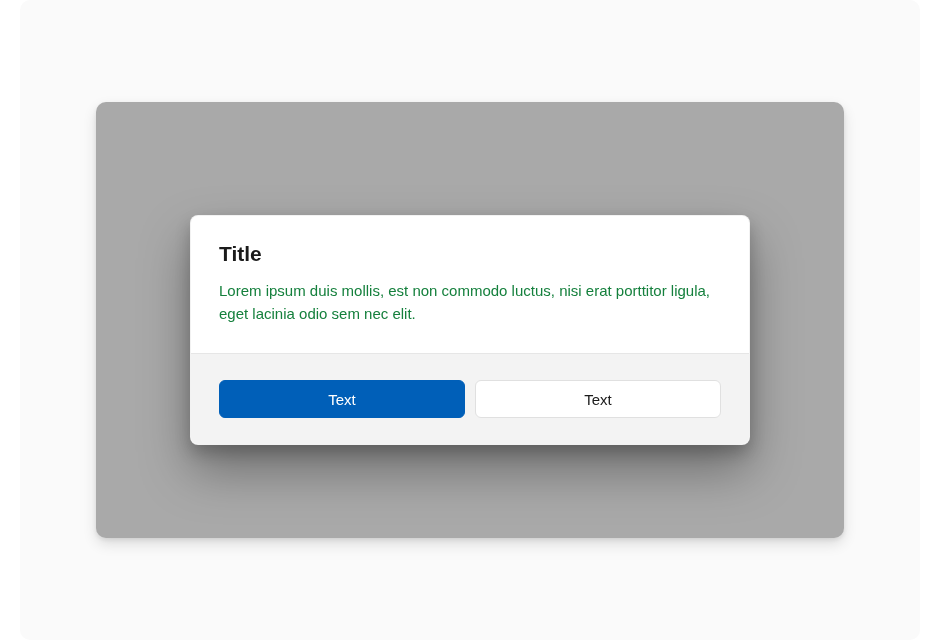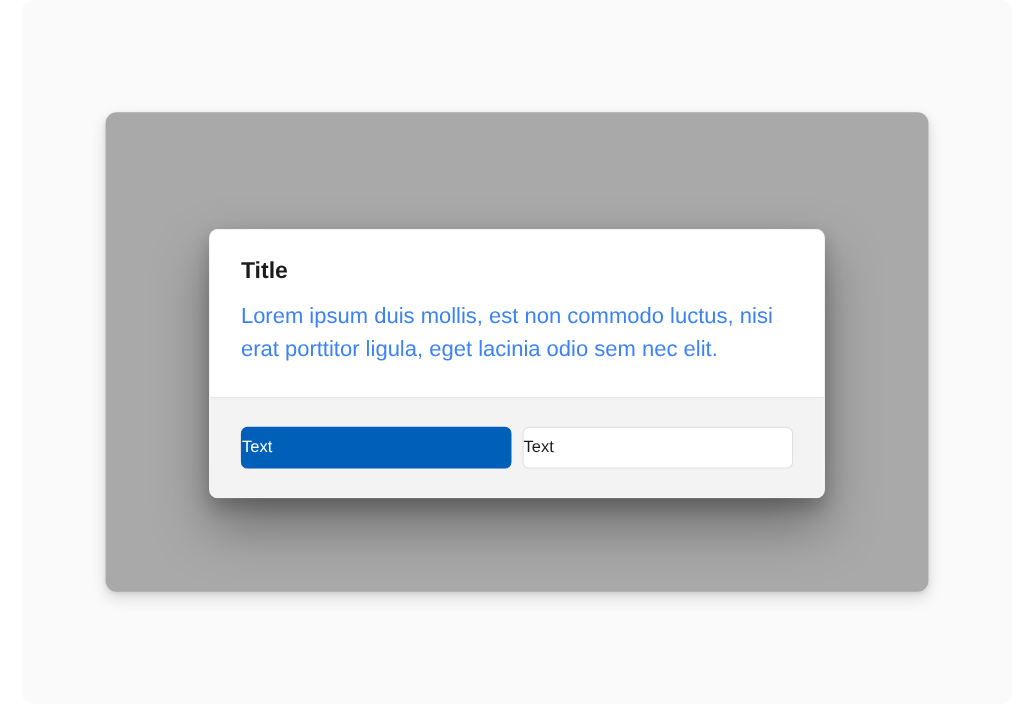--- a/index.html
+++ b/index.html
@@ -49,40 +49,41 @@
     .dialog-body {
       padding: 26px 28px 28px 28px;
     }
     .dialog-title {
       font-size: 21px;
       font-weight: 600;
       color: #1b1b1b;
       margin-bottom: 14px;
     }
     .dialog-content {
-      font-size: 20px;
+      font-size: 15px;
       line-height: 1.5;
-      color: #3b82f6;
+      color: #15803d;
     }
     .dialog-footer {
       background: #f3f3f3;
       border-top: 1px solid #e6e6e6;
       padding: 26px 28px;
       display: flex;
       gap: 10px;
     }
     .btn {
       flex: 1;
       height: 38px;
       border-radius: 6px;
       font-size: 15px;
       font-family: inherit;
       cursor: pointer;
       display: flex;
       align-items: center;
+      justify-content: center;
     }
     .btn-primary {
       background: #005fb8;
       color: #ffffff;
       border: 1px solid #005fb8;
     }
     .btn-secondary {
       background: #ffffff;
       color: #1b1b1b;
       border: 1px solid #e0e0e0;

